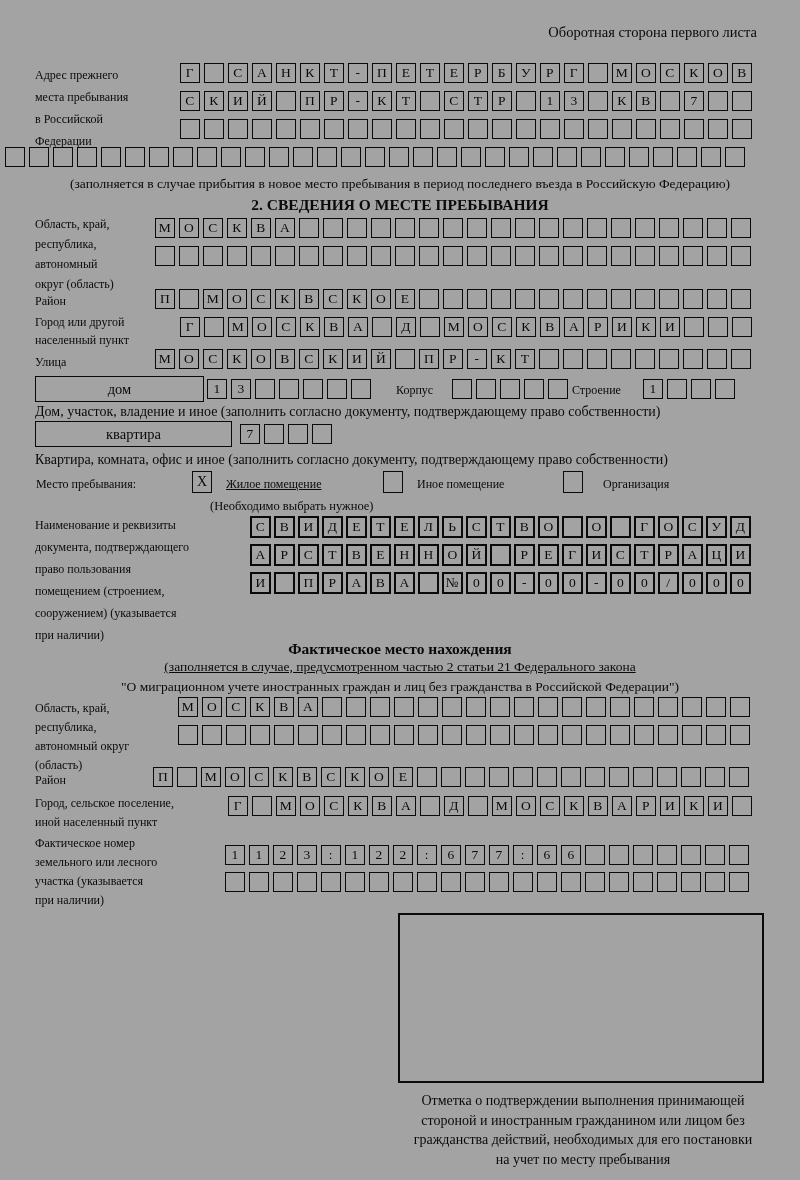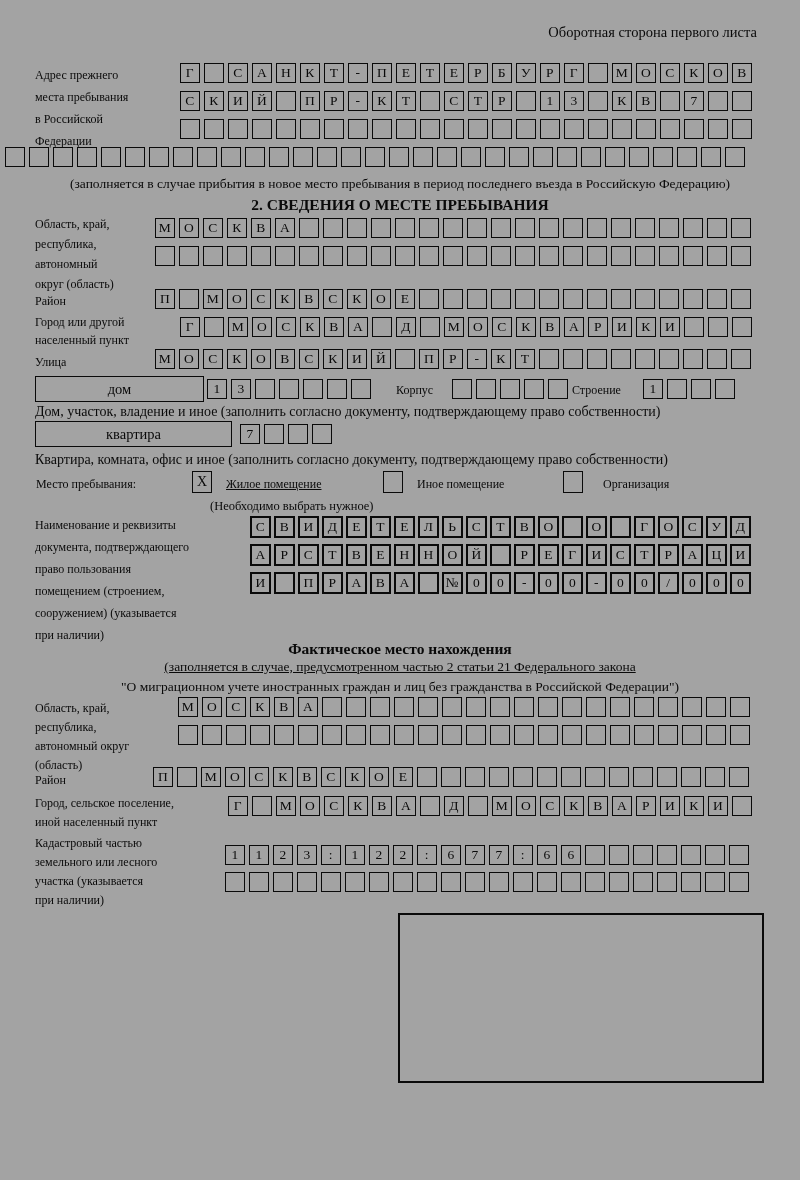--- a/index.html
+++ b/index.html
@@ -527,21 +527,21 @@
       <span class="cell">К</span>
       <span class="cell">В</span>
       <span class="cell">А</span>
       <span class="cell">Р</span>
       <span class="cell">И</span>
       <span class="cell">К</span>
       <span class="cell">И</span>
       <span class="cell"></span>
     </div>
 
-  <div class="abs lbl" style="left:35px; top:834px; line-height:19px;">Кадастровый частью
+  <div class="abs lbl" style="left:35px; top:834px; line-height:19px;">Фактическое номер
 земельного или лесного
 участка (указывается
 при наличии)</div>
   <div class="abs cellrow" style="left:225px; top:845px;">
       <span class="cell">1</span>
       <span class="cell">1</span>
       <span class="cell">2</span>
       <span class="cell">3</span>
       <span class="cell">:</span>
       <span class="cell">1</span>
@@ -581,14 +581,18 @@
       <span class="cell"></span>
       <span class="cell"></span>
       <span class="cell"></span>
       <span class="cell"></span>
       <span class="cell"></span>
       <span class="cell"></span>
       <span class="cell"></span>
     </div>
 
   <div class="abs stampbox" style="left:398px; top:913px; width:366px; height:170px;"></div>
+  <div class="abs pre" style="left:390px; top:1091px; width:386px; text-align:center; font-size:14px; line-height:19.5px;">Отметка о подтверждении выполнения принимающей
+стороной и иностранным гражданином или лицом без
+гражданства действий, необходимых для его постановки
+на учет по месту пребывания</div>
 
 </div>
 
 </body></html>

